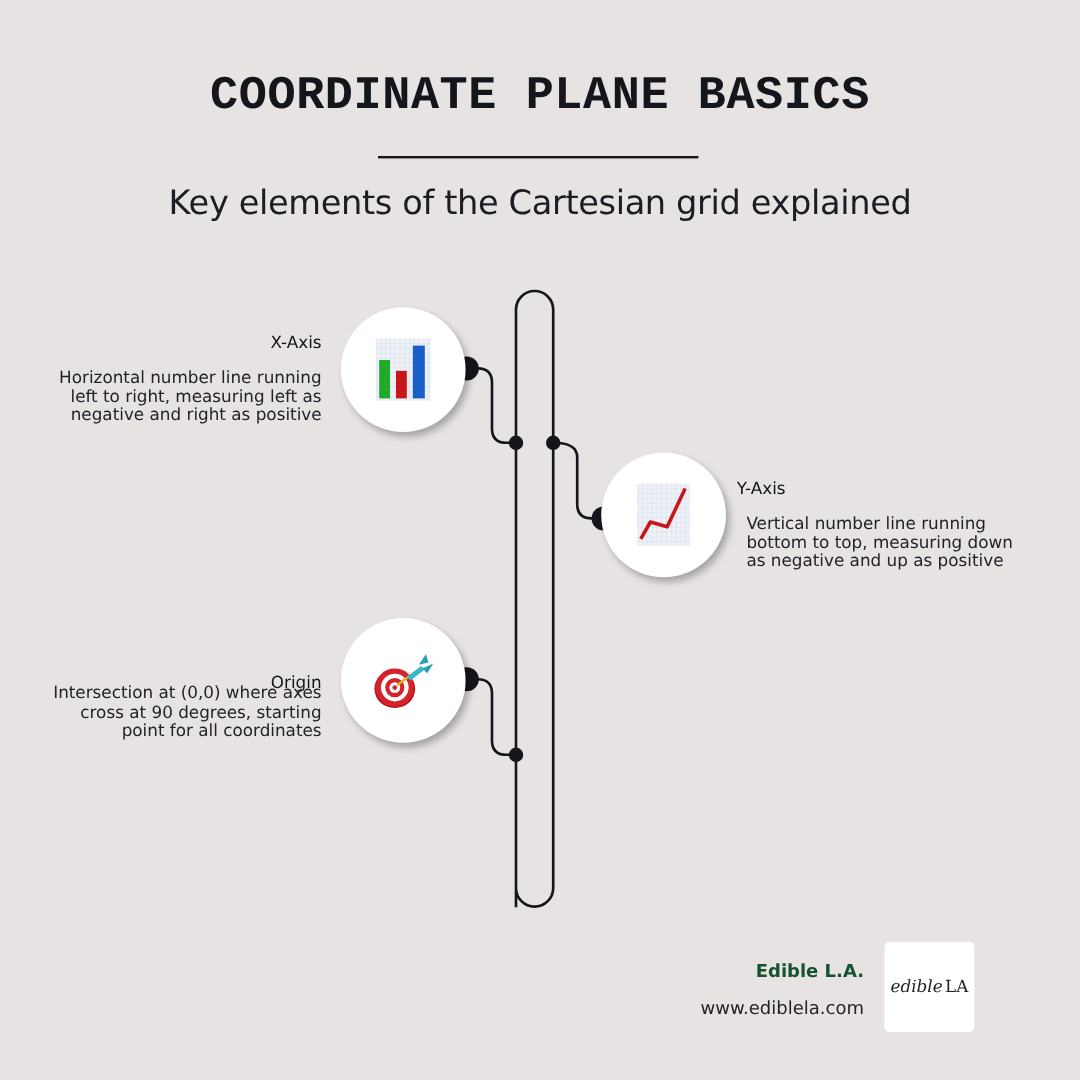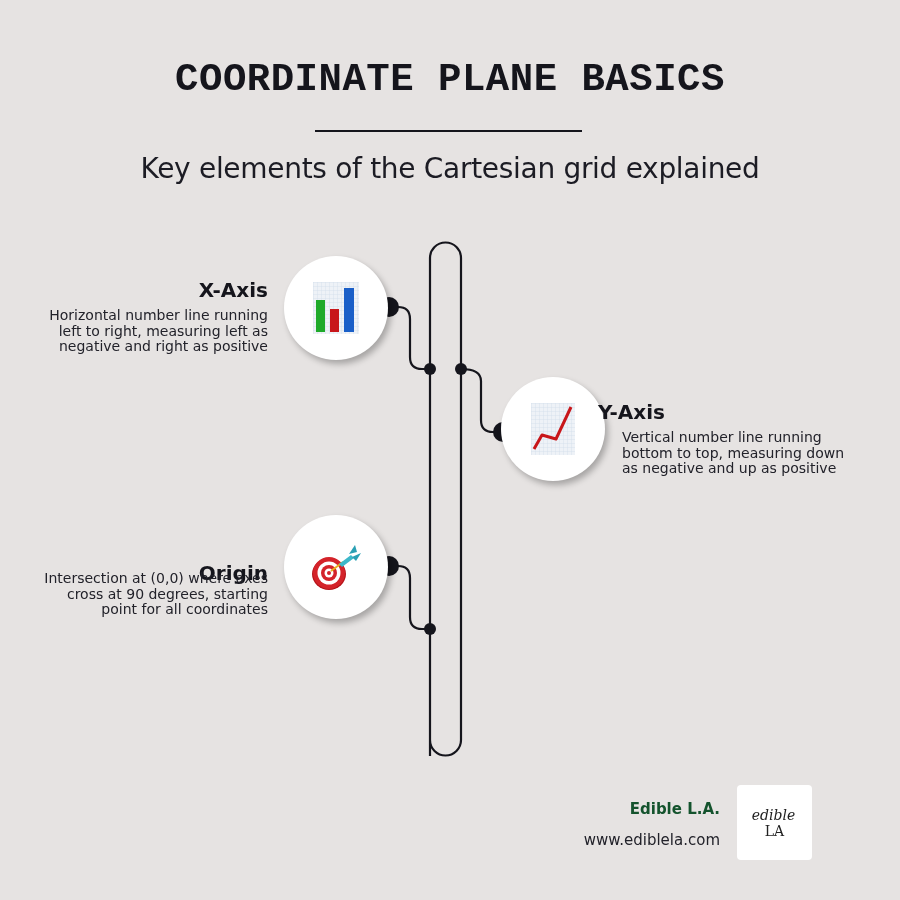--- a/index.html
+++ b/index.html
@@ -2,27 +2,27 @@
 <html><head>
 <meta charset="utf-8">
 <style>
   html, body { margin:0; padding:0; }
   body { width:900px; height:900px; background:#e6e3e2; position:relative; overflow:hidden; font-family:"DejaVu Sans", sans-serif; color:#15151c; }
   .title { position:absolute; left:0; top:58px; width:900px; text-align:center; font-family:Liberation Mono, monospace; font-weight:bold; font-size:39px; letter-spacing:0.5px; color:#15151c; }
   .rule { position:absolute; left:315px; top:130px; width:267px; height:2px; background:#15151c; }
   .subtitle { position:absolute; left:0; top:152px; width:900px; text-align:center; font-size:28px; color:#1c1c24; font-family:"DejaVu Sans", sans-serif; font-weight:normal; letter-spacing:-0.3px; }
   svg.connectors { position:absolute; left:0; top:0; }
   .circle { position:absolute; width:104px; height:104px; border-radius:50%; background:#fff; box-shadow:3px 4px 6px rgba(0,0,0,0.28); display:flex; align-items:center; justify-content:center; }
-  .item-title { position:absolute; font-weight:bold; font-size:20px; color:#15151c; }
+  .item-title { position:absolute; font-weight:normal; font-size:14px; color:#15151c; }
   .item-desc { position:absolute; font-size:14px; line-height:15.5px; color:#22222a; }
   .right { text-align:right; }
   .left { text-align:left; }
   .brand-name { position:absolute; right:180px; top:800px; font-weight:bold; font-size:15px; color:#14532d; }
   .brand-url { position:absolute; right:180px; top:831px; font-size:15px; color:#22222a; }
-  .logo { position:absolute; left:737px; top:785px; width:75px; height:75px; background:#fff; border-radius:4px; display:flex; align-items:center; justify-content:center; font-family:"DejaVu Serif", serif; font-size:14px; color:#222;flex-direction:column; }
+  .logo { position:absolute; left:737px; top:785px; width:75px; height:75px; background:#fff; border-radius:4px; display:flex; align-items:center; justify-content:center; font-family:"DejaVu Serif", serif; font-size:14px; color:#222; }
   .logo i { font-style:italic; margin-right:2px; }
 </style>
 </head>
 <body>
 
 <div class="title">COORDINATE PLANE BASICS</div>
 <div class="rule"></div>
 <div class="subtitle">Key elements of the Cartesian grid explained</div>
 
 <svg class="connectors" width="900" height="900">
@@ -68,21 +68,21 @@
     <defs>
       <pattern id="g2" width="4" height="4" patternUnits="userSpaceOnUse">
         <path d="M4 0 L0 0 0 4" fill="none" stroke="#c9d6e6" stroke-width="0.6"></path>
       </pattern>
     </defs>
     <rect x="0" y="0" width="44" height="52" fill="#eef2f7"></rect>
     <rect x="0" y="0" width="44" height="52" fill="url(#g2)"></rect>
     <polyline points="3,46 11,32 25,36 40,4" fill="none" stroke="#c8161a" stroke-width="3" stroke-linejoin="round"></polyline>
   </svg>
 </div>
-<div class="item-title left" style="left:598px; top:400px;">Y-Axis</div>
+<div class="item-title left" style="left:614px; top:400px;">Y-Axis</div>
 <div class="item-desc left" style="left:622px; top:430px; width:230px;">Vertical number line running bottom to top, measuring down as negative and up as positive</div>
 
 <div class="circle" style="left:284px; top:515px;">
   <svg width="54" height="50" viewBox="0 0 54 50">
     <ellipse cx="20" cy="32" rx="17" ry="16" fill="#b51218"></ellipse>
     <circle cx="20" cy="31" r="16" fill="#d4232a"></circle>
     <circle cx="20" cy="31" r="11.5" fill="#ffffff"></circle>
     <circle cx="20" cy="31" r="8" fill="#d4232a"></circle>
     <circle cx="20" cy="31" r="4.5" fill="#ffffff"></circle>
     <circle cx="20" cy="31" r="2" fill="#d4232a"></circle>

